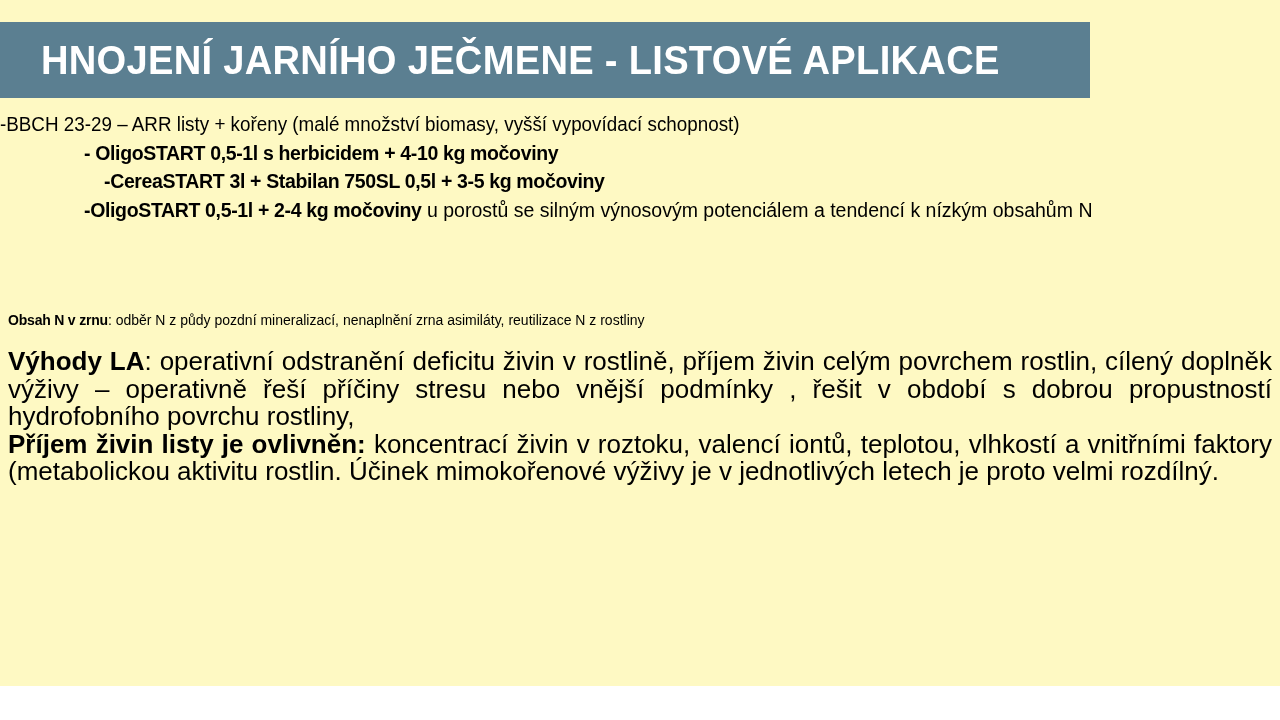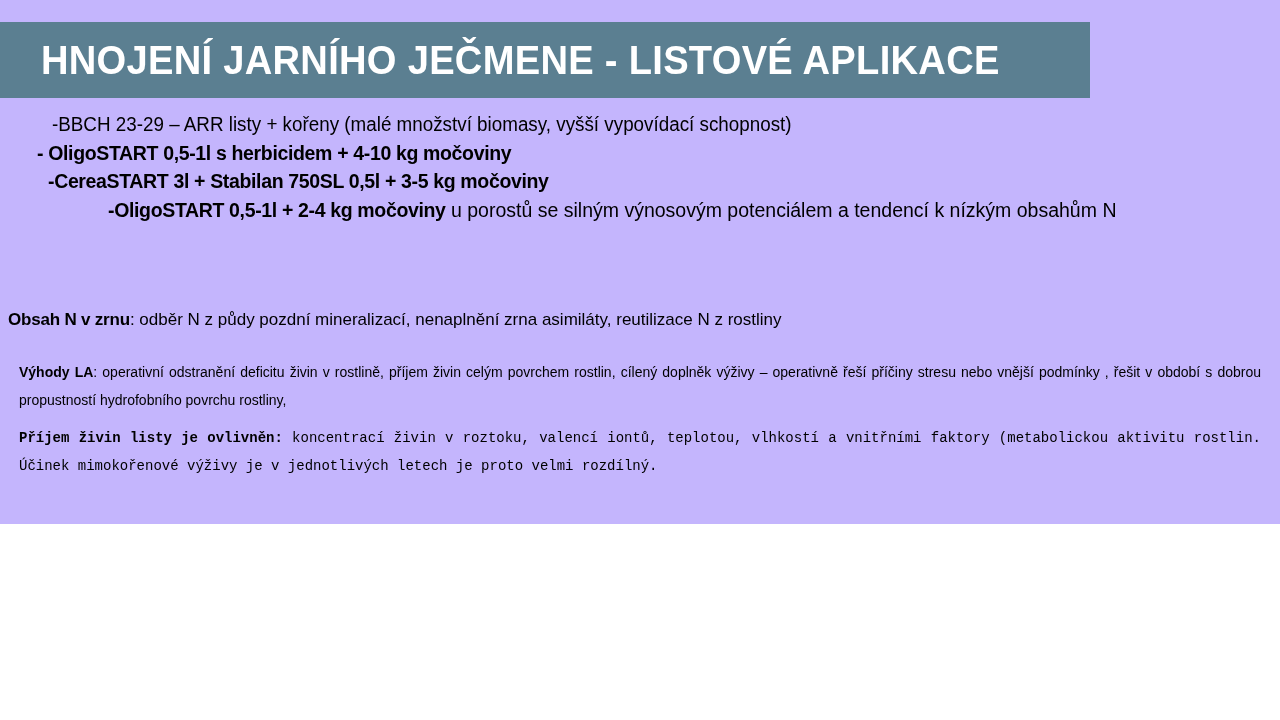--- a/index.html
+++ b/index.html
@@ -11,22 +11,22 @@
     width: 1280px;
     height: 720px;
     overflow: hidden;
     font-family: "Liberation Sans", sans-serif;
     color: #000000;
   }
 
   .slide {
     position: relative;
     width: 1280px;
-    height: 524px;
-    background: #c4b5fd;
+    height: 686px;
+    background: #fef9c3;
   }
 
   
   .title-bar {
     position: absolute;
     left: 0;
     top: 22px;
     width: 1090px;
     height: 76px;
     background: #5b7f91;
@@ -52,60 +52,60 @@
     left: 0;
     top: 110px;
     width: 1280px;
   }
   .bline {
     font-size: 19.5px;
     line-height: 28.6px;
     white-space: nowrap;
     color: #000000;
   }
-  .ind1 { padding-left: 52px; }
-  .ind2 { padding-left: 37px; }
-  .ind3 { padding-left: 48px; }
-  .ind4 { padding-left: 108px; }
+  .ind1 { }
+  .ind2 { padding-left: 84px; }
+  .ind3 { padding-left: 104px; }
+  .ind4 { padding-left: 84px; }
   .cond {
     display: inline-block;
     transform: scaleX(0.965);
     transform-origin: left center;
   }
   b.tight {
     font-weight: bold;
     letter-spacing: -0.35px;
   }
 
   
   .obsah {
     position: absolute;
     left: 8px;
     top: 307px;
-    font-size: 17px;
+    font-size: 14px;
     line-height: 26px;
     white-space: nowrap;
   }
   .obsah b { font-weight: bold; letter-spacing: -0.2px; }
 
   
   .para-block {
     position: absolute;
     left: 8px;
     top: 348px;
     width: 1264px;
   }
   .para {
-    font-size: 14px;
+    font-size: 26px;
     line-height: 27.5px;
     text-align: justify;
-    margin: 11px;
+    margin: 0;
     color: #000000;
   }
-  .para + .para { margin-top: 0px; font-family: Liberation Mono, monospace; }
+  .para + .para { margin-top: 0px; }
   .para b { font-weight: bold; }
 </style>
 </head>
 <body>
 
 <div class="slide">
 
   <div class="title-bar">
     <div class="title-text">HNOJENÍ JARNÍHO JEČMENE  - LISTOVÉ APLIKACE</div>
   </div>

